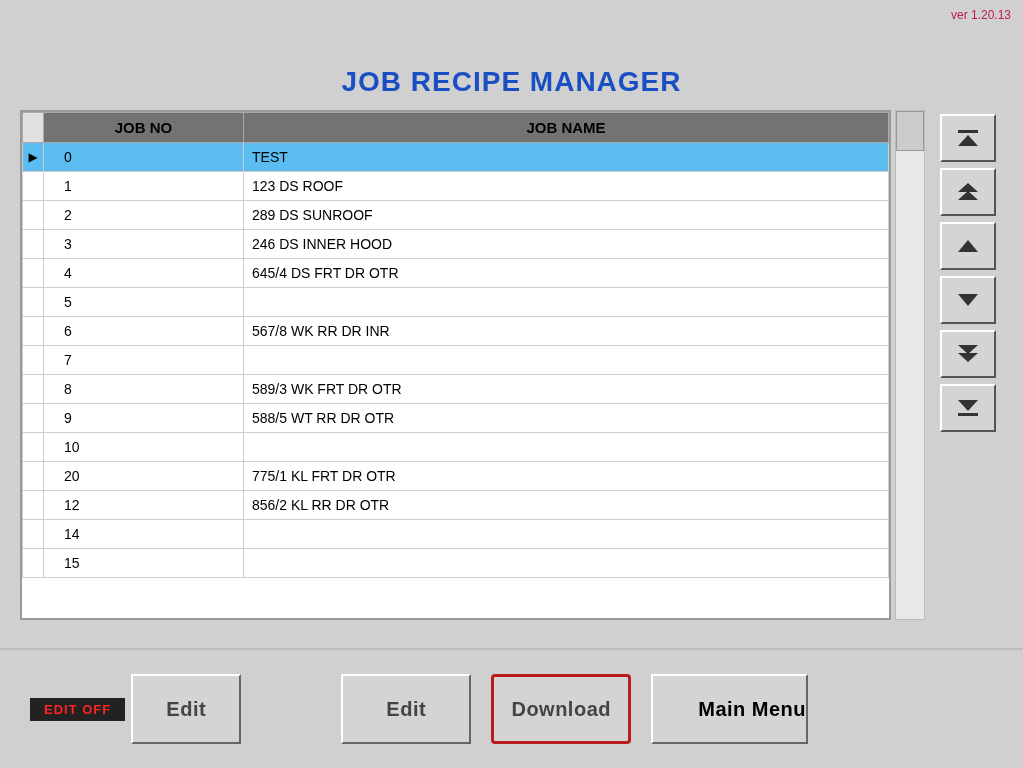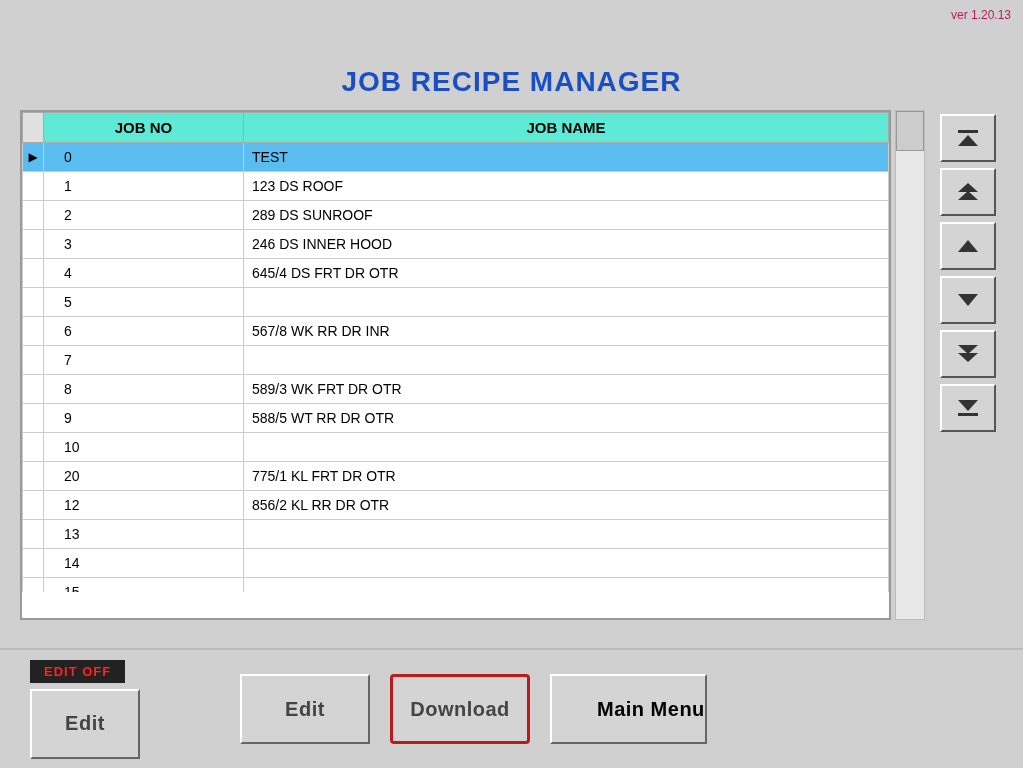--- a/index.html
+++ b/index.html
@@ -45,21 +45,21 @@
       position: relative;
     }
 
     table {
       width: 100%;
       border-collapse: collapse;
       font-size: 15px;
     }
 
     thead tr th {
-      background: #5eead4;
+      background: #737373;
       border: 1px solid #aaa;
       padding: 6px 10px;
       font-weight: bold;
       font-size: 15px;
       text-align: center;
     }
 
     tbody tr {
       height: 29px;
     }
@@ -139,22 +139,22 @@
       background: #d0d0d0;
       border-top: 2px solid #bbb;
       display: flex;
       align-items: center;
       padding: 0 30px;
       gap: 20px;
     }
 
     .edit-status-group {
       display: flex;
-      flex-direction: column;
-      align-items: flex-start;
+      flex-direction: row;
+      align-items: center;
       gap: 6px;
       margin-right: 20px;
     }
 
     .edit-off-badge {
       background: #222;
       color: #ff2222;
       font-weight: bold;
       font-size: 13px;
       padding: 4px 14px;
@@ -274,25 +274,20 @@
                 <td class="job-no">20</td>
                 <td>775/1 KL FRT DR OTR</td>
               </tr>
               <tr>
                 <td style="width: 16px; text-align: center; padding: 0px 2px; font-size: 12px; border-right: 1px solid rgb(204, 204, 204);"></td>
                 <td class="job-no">12</td>
                 <td>856/2 KL RR DR OTR</td>
               </tr>
               <tr>
                 <td style="width: 16px; text-align: center; padding: 0px 2px; font-size: 12px; border-right: 1px solid rgb(204, 204, 204);"></td>
-                <td class="job-no">13</td>
-                <td></td>
-              </tr>
-              <tr>
-                <td style="width: 16px; text-align: center; padding: 0px 2px; font-size: 12px; border-right: 1px solid rgb(204, 204, 204);"></td>
                 <td class="job-no">14</td>
                 <td></td>
               </tr>
               <tr>
                 <td style="width: 16px; text-align: center; padding: 0px 2px; font-size: 12px; border-right: 1px solid rgb(204, 204, 204);"></td>
                 <td class="job-no">15</td>
                 <td></td>
               </tr>
             </tbody>
         </table>

